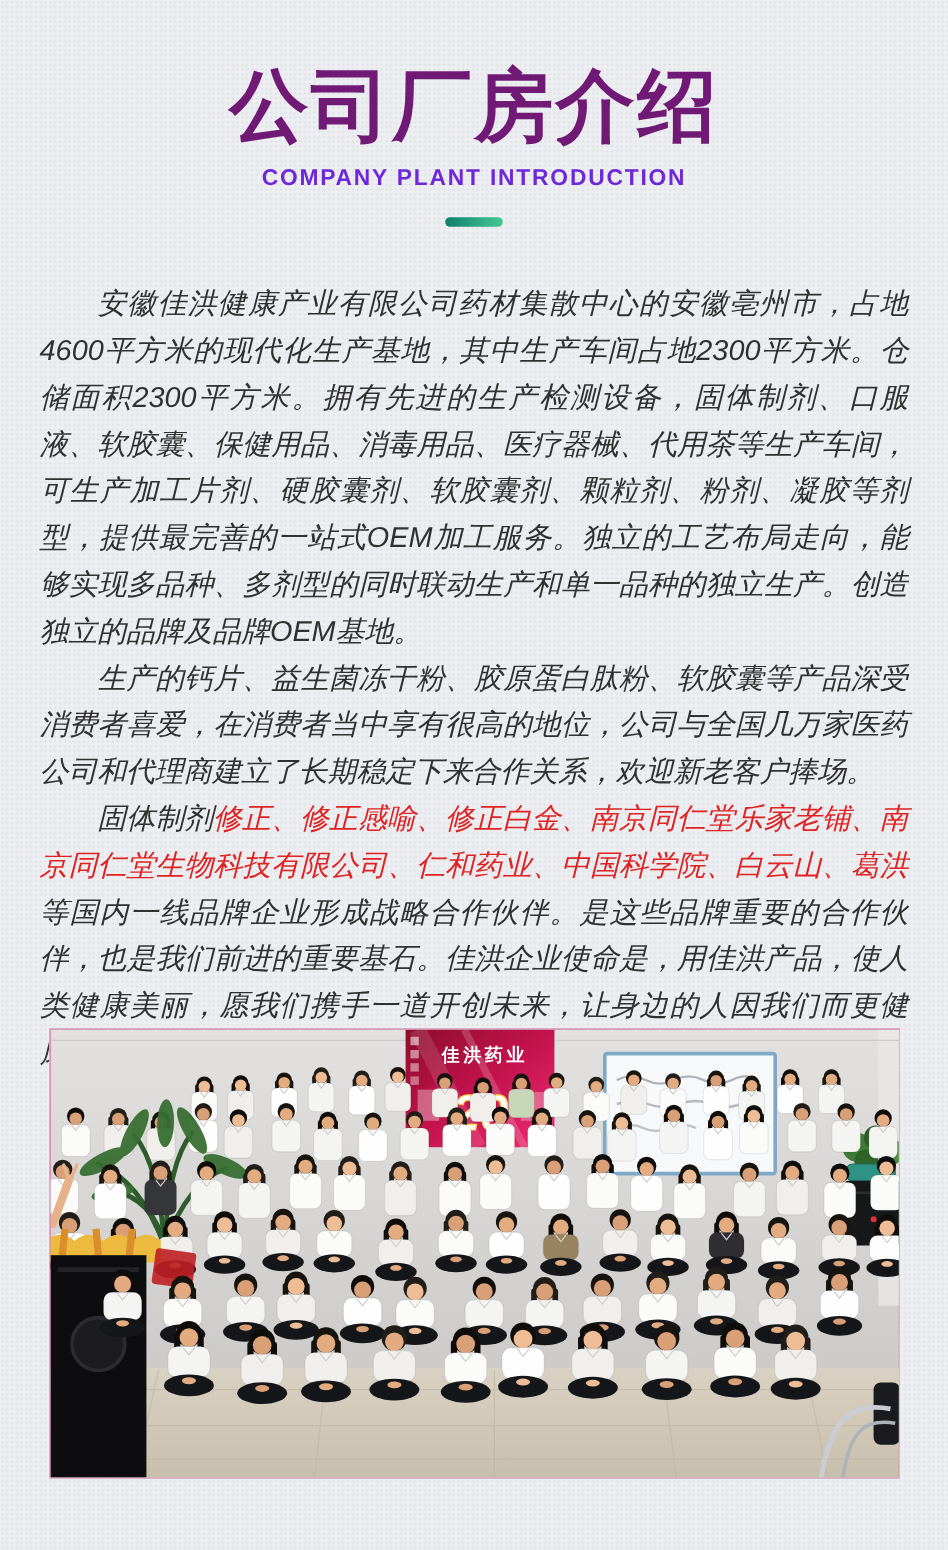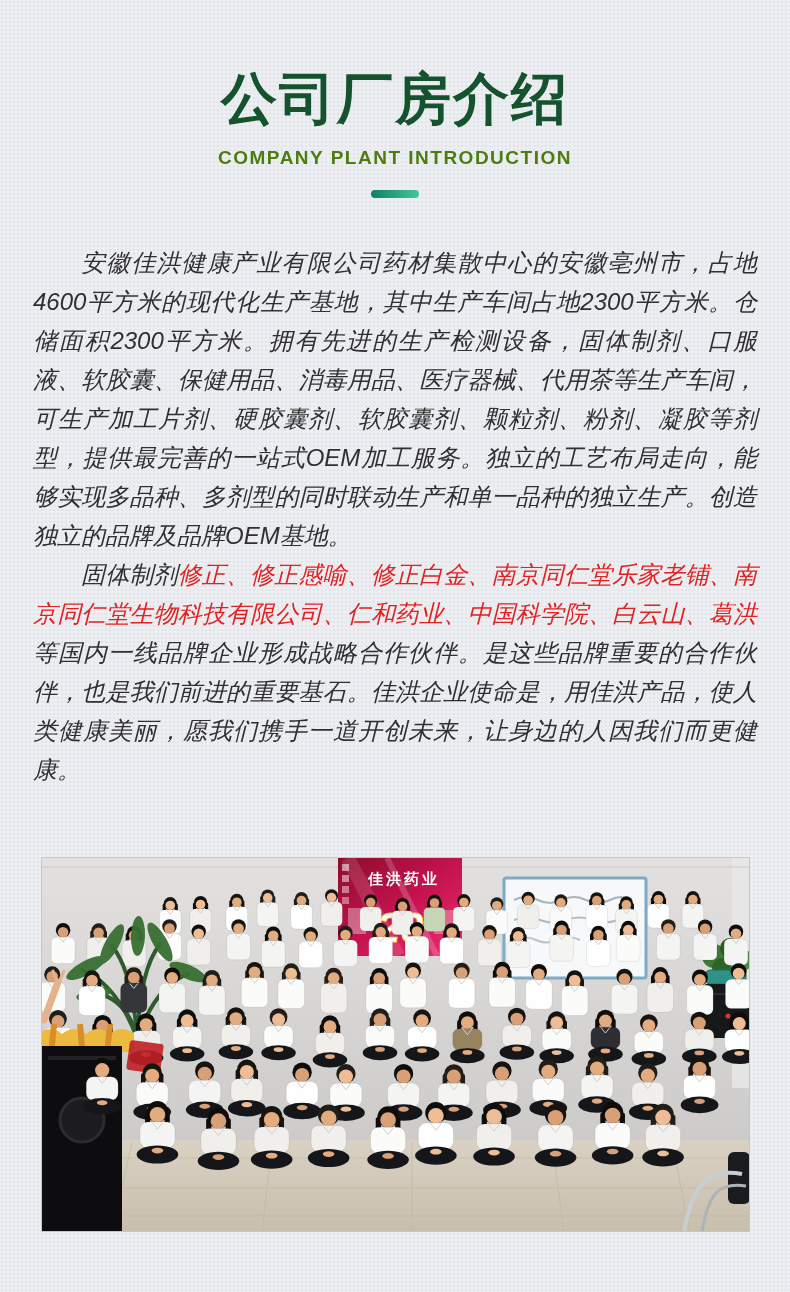--- a/index.html
+++ b/index.html
@@ -8,26 +8,26 @@
     background-color:#edeef1;
     background-image:radial-gradient(rgba(210,213,220,.45) 1px, transparent 1px);
     background-size:4px 4px;
     font-family:"Liberation Sans",sans-serif;
     color:#303030;
     overflow:hidden;
   }
   .page{width:790px;height:1292px;position:relative;}
   header{text-align:center;padding-top:52px;}
   .title{
-    margin:16px;font-size:56px;line-height:1.12;font-weight:bold;
-    color:#14532d;letter-spacing:2px;
+    margin:0;font-size:66px;line-height:1.12;font-weight:bold;
+    color:#701a75;letter-spacing:2px;
   }
   .subtitle{
     margin-top:12px;font-size:19px;letter-spacing:1.5px;
-    color:#4d7c0f;font-weight:bold;
+    color:#6d28d9;font-weight:bold;
   }
   .divider{
     width:48px;height:8px;border-radius:4px;
     margin:21px auto 0 auto;
     background:linear-gradient(90deg,var(--div-a,#0f7f6a),var(--div-b,#45c796));
   }
   article{
     margin:45px 33px 0 33px;
   }
   article p{
@@ -49,20 +49,21 @@
 <div class="page">
 
   <header>
     <h1 class="title">公司厂房介绍</h1>
     <div class="subtitle">COMPANY PLANT INTRODUCTION</div>
     <div class="divider"></div>
   </header>
 
   <article>
       <p><span>安徽佳洪健康产业有限公司药材集散中心的安徽亳州市，占地4600平方米的现代化生产基地，其中生产车间占地2300平方米。仓储面积2300平方米。拥有先进的生产检测设备，固体制剂、口服液、软胶囊、保健用品、消毒用品、医疗器械、代用茶等生产车间，可生产加工片剂、硬胶囊剂、软胶囊剂、颗粒剂、粉剂、凝胶等剂型，提供最完善的一站式OEM加工服务。独立的工艺布局走向，能够实现多品种、多剂型的同时联动生产和单一品种的独立生产。创造独立的品牌及品牌OEM基地。</span></p>
+      <p><span>生产的钙片、益生菌冻干粉、胶原蛋白肽粉、软胶囊等产品深受消费者喜爱，在消费者当中享有很高的地位，公司与全国几万家医药公司和代理商建立了长期稳定下来合作关系，欢迎新老客户捧场。</span></p>
       <p><span>固体制剂</span><span class="hl">修正、修正感喻、修正白金、南京同仁堂乐家老铺、南京同仁堂生物科技有限公司、仁和药业、中国科学院、白云山、葛洪</span><span>等国内一线品牌企业形成战略合作伙伴。是这些品牌重要的合作伙伴，也是我们前进的重要基石。佳洪企业使命是，用佳洪产品，使人类健康美丽，愿我们携手一道开创未来，让身边的人因我们而更健康。</span></p>
     </article>
 
   <figure class="photo">
     <svg width="709" height="375" viewBox="0 0 709 375" xmlns="http://www.w3.org/2000/svg">
       <defs>
         <linearGradient id="wall" x1="0" y1="0" x2="0" y2="1">
           <stop offset="0" stop-color="#e2e1df"></stop>
           <stop offset="1" stop-color="#cbcac8"></stop>
         </linearGradient>

